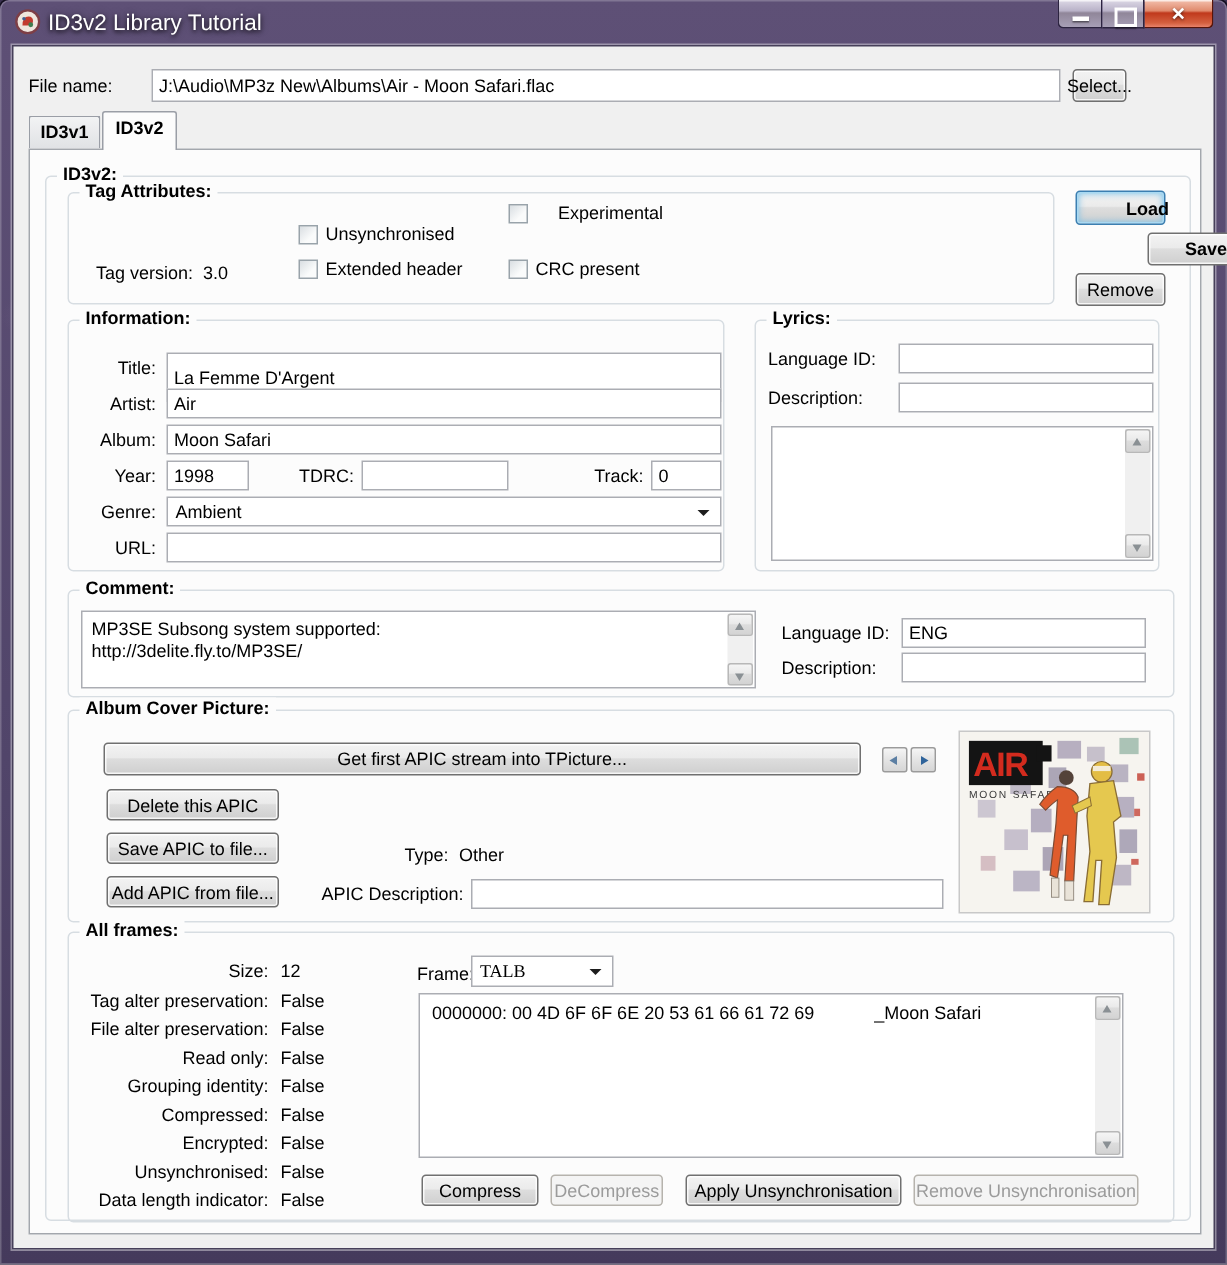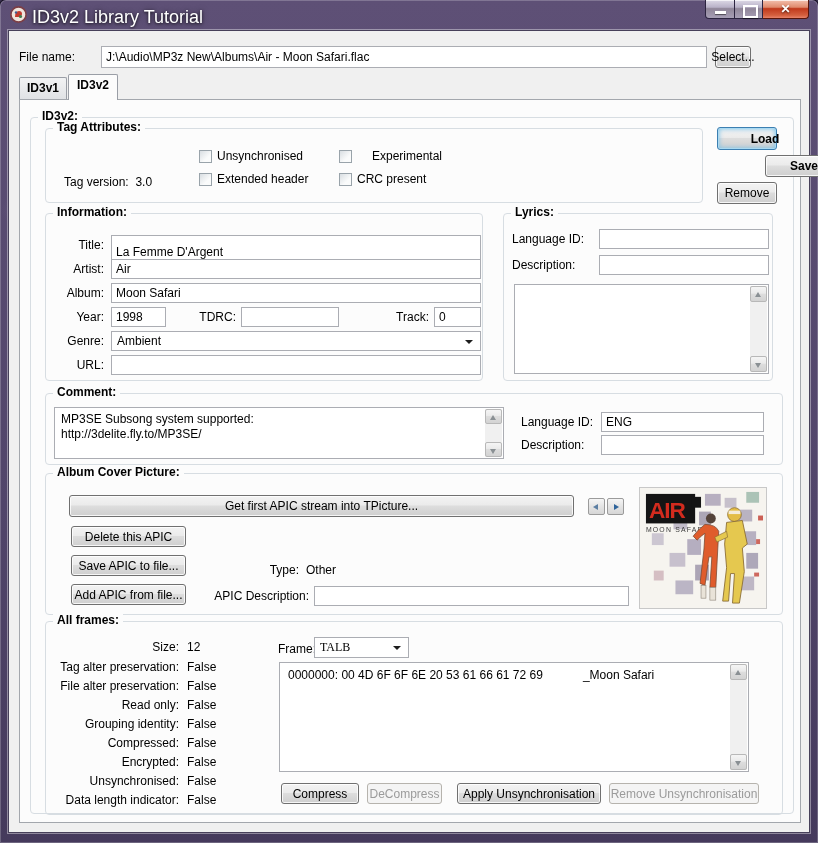--- a/index.html
+++ b/index.html
@@ -21,21 +21,21 @@
       radial-gradient(140px 40px at 12% 25%, rgba(160,150,185,.45), transparent 70%),
       radial-gradient(180px 50px at 38% 80%, rgba(80,62,110,.55), transparent 70%),
       radial-gradient(150px 45px at 62% 20%, rgba(170,160,190,.35), transparent 70%),
       radial-gradient(140px 45px at 86% 55%, rgba(130,150,170,.40), transparent 70%),
       linear-gradient(#5e5076, #51456a 60%, #453a5c);
     box-shadow: inset 0 0 0 1px rgba(255,255,255,.22), 0 0 0 1px #14101f;
   }
   .titlebar { position: absolute; top: 0; left: 0; right: 0; height: 30px; }
   .app-title {
     position: absolute; left: 32px; top: 7px;
-    color: #fff; font-size: 18px;
+    color: #fff; font-size: 15px;
     text-shadow: 0 1px 3px rgba(0,0,0,.75), 0 0 6px rgba(0,0,0,.4);
     white-space: nowrap;
   }
   .app-icon { position: absolute; left: 10px; top: 6px; width: 17px; height: 17px; }
   .winbtns { position: absolute; top: 0; right: 9px; display: flex; }
   .wbtn {
     height: 19px; border: 1px solid #2c2440; border-top: none;
     background: linear-gradient(#ddd9e6, #b9b2c8 40%, #908699 48%, #a79fb6);
     box-shadow: inset 0 1px 0 rgba(255,255,255,.7);
     position: relative; cursor: default;
@@ -197,21 +197,21 @@
 
       <div class="grp" style="left:10px;top:17px;width:764px;height:697px;">
         <span class="cap">ID3v2:</span>
 
         <div class="grp" style="left:14px;top:10px;width:658px;height:75px;">
           <span class="cap">Tag Attributes:</span>
           <div class="chkrow" style="left:153px;top:20px;">
             <span class="chk"></span>
             <span>Unsynchronised</span>
           </div>
-          <div class="chkrow" style="left:293px;top:20px;gap:20px;">
+          <div class="chkrow" style="left:293px;top:6px;gap:20px;">
             <span class="chk"></span>
             <span>Experimental</span>
           </div>
           <div class="chkrow" style="left:153px;top:43px;">
             <span class="chk"></span>
             <span>Extended header</span>
           </div>
           <div class="chkrow" style="left:293px;top:43px;">
             <span class="chk"></span>
             <span>CRC present</span>

